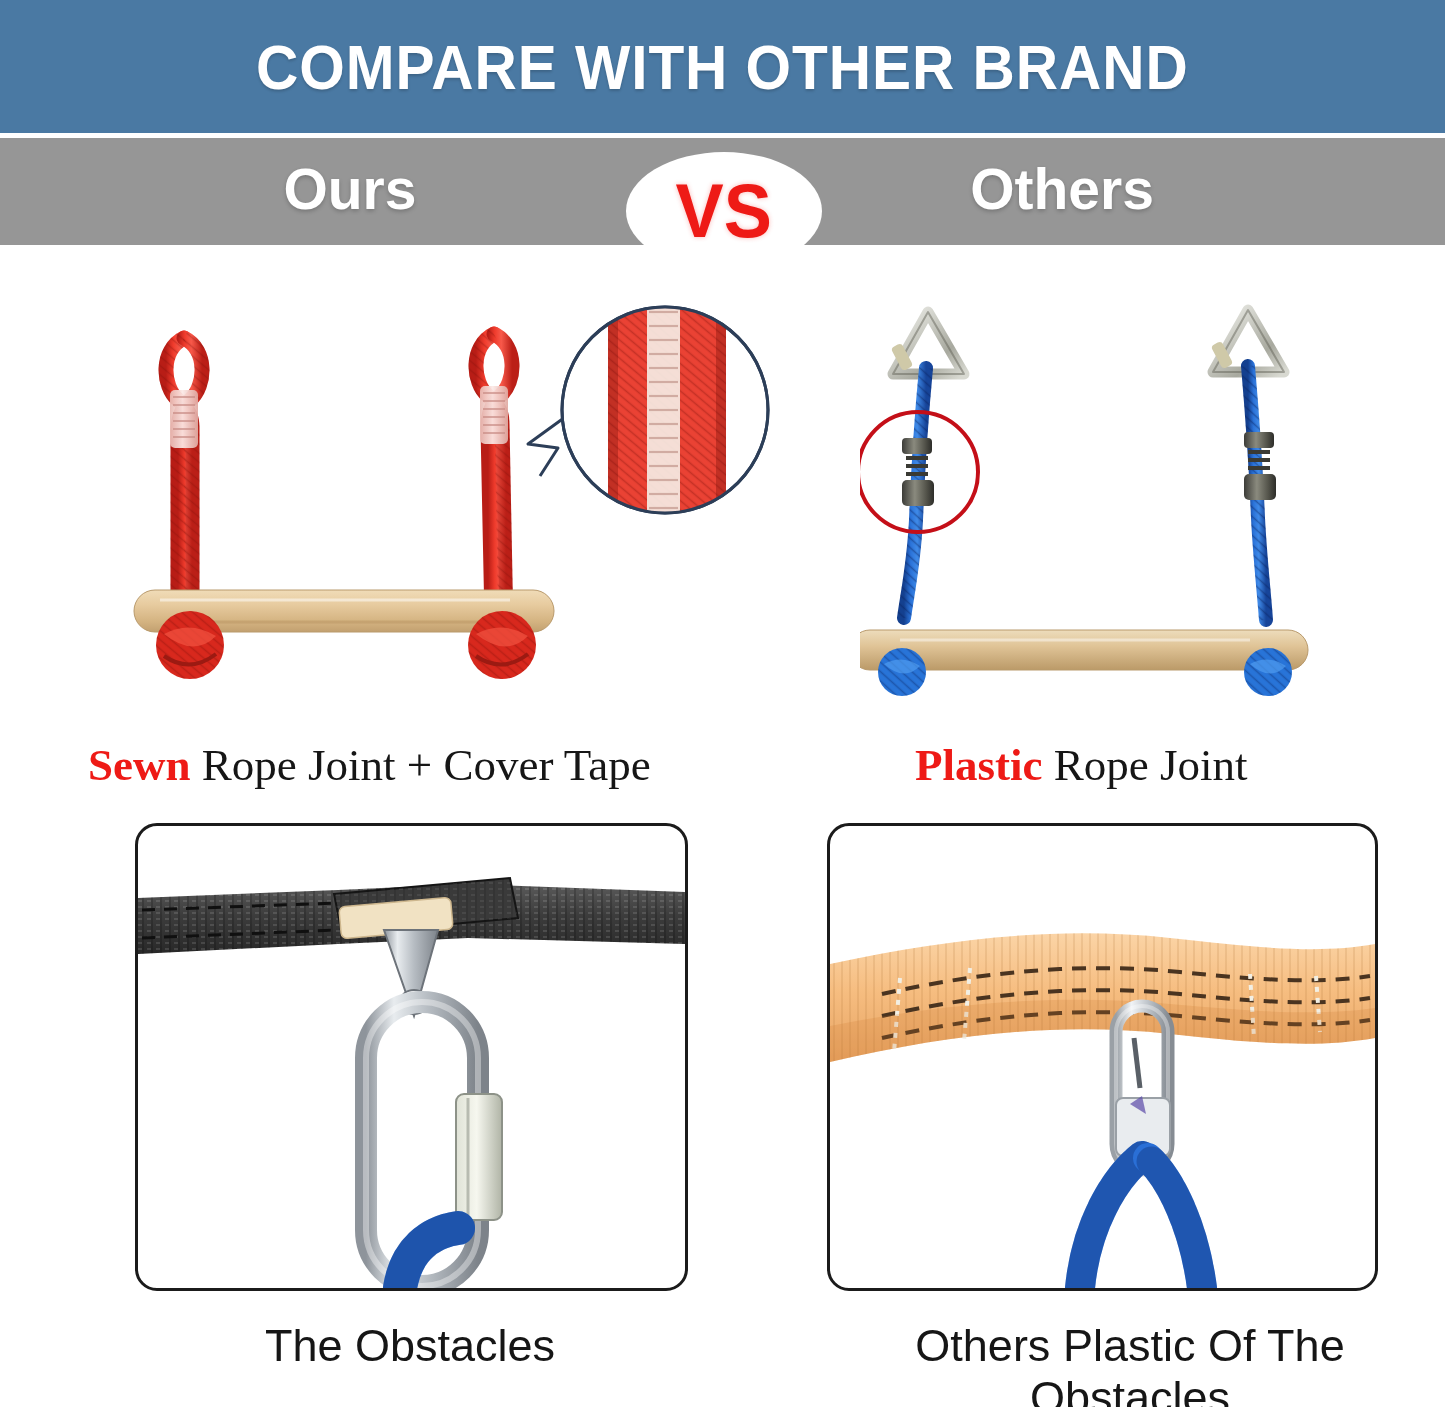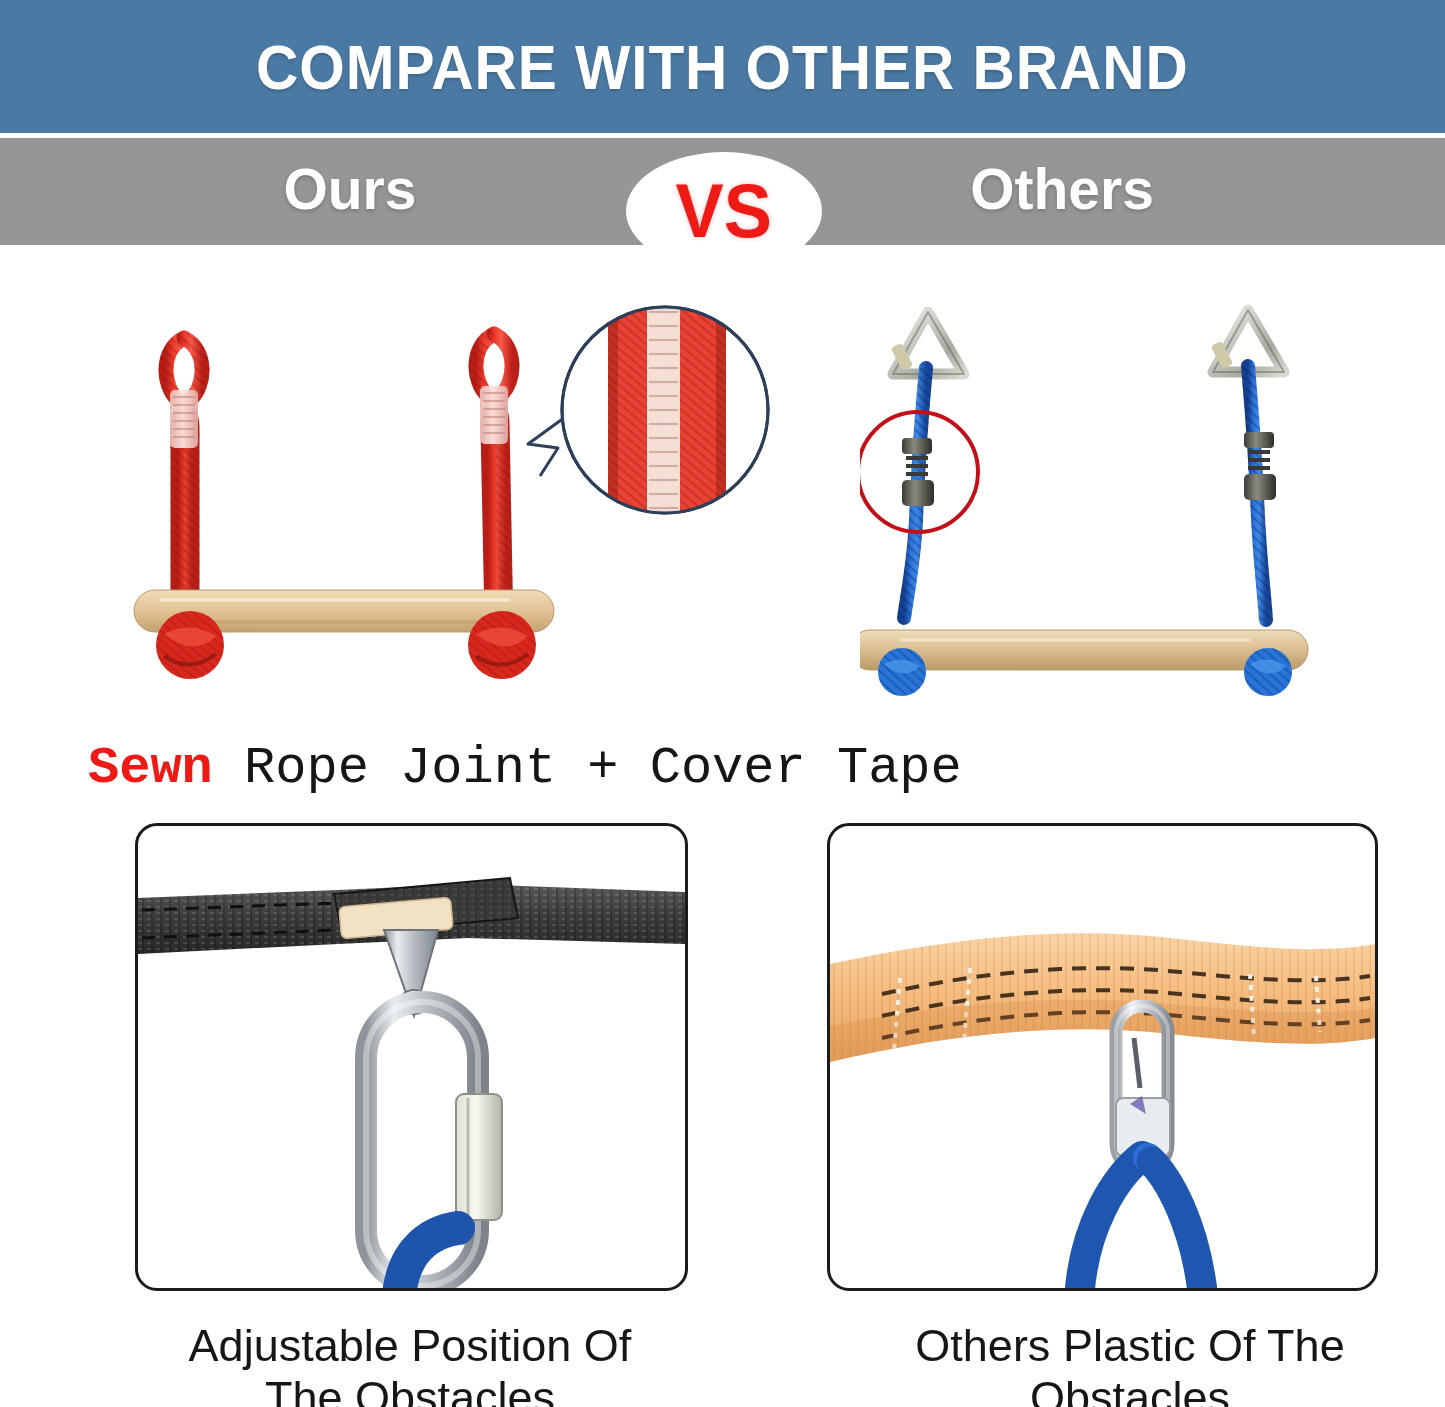--- a/index.html
+++ b/index.html
@@ -63,22 +63,22 @@
     text-shadow:0 0 6px rgba(238,26,22,0.30);
     line-height:1;
   }
 
   
   .stage{ position:absolute; }
 
   
   .caption{
     position:absolute;
-    font-family:Liberation Mono, monospace;
-    font-size:52px;
+    font-family:Liberation Serif, serif;
+    font-size:45px;
     color:#161616;
     white-space:nowrap;
     line-height:1.12;
   }
   .caption .hl{ color:var(--accent-red,#ee1a16); font-weight:bold; }
   .cap-r1-left { left:88px;  top:740px; }
   .cap-r1-right{ left:915px; top:740px; }
 
   .caption-block{
     position:absolute;
@@ -323,20 +323,23 @@
       <circle cx="408" cy="372" r="24" fill="#2874d8"></circle>
       <circle cx="408" cy="372" r="24" fill="url(#blueTex)" opacity=".85"></circle>
       <path d="M390 364 q18 -10 36 2 q-16 16 -36 -2Z" fill="#4e9bf0" opacity=".7"></path>
     </g>
   </svg>
 
   <div class="caption cap-r1-left">
     <span class="hl">Sewn</span><span> Rope Joint + Cover Tape</span>
   </div>
 
+  <div class="caption cap-r1-right">
+    <span class="hl">Plastic</span><span> Rope Joint</span>
+  </div>
 
   <div class="photo-panel panel-left">
     <svg width="547" height="462" viewBox="0 0 547 462">
       <defs>
         <linearGradient id="webBlack" x1="0" y1="0" x2="0" y2="1">
           <stop offset="0%" stop-color="#5a5a5a"></stop>
           <stop offset="45%" stop-color="#3c3c3c"></stop>
           <stop offset="100%" stop-color="#282828"></stop>
         </linearGradient>
         <linearGradient id="steelV" x1="0" y1="0" x2="1" y2="0">
@@ -444,23 +447,20 @@
       <g>
         <path d="M250 462 C256 400 284 352 312 330" fill="none" stroke="#2a6fd6" stroke-width="30" stroke-linecap="round"></path>
         <path d="M250 462 C256 400 284 352 312 330" fill="none" stroke="rgba(10,35,95,.32)" stroke-width="30" stroke-dasharray="6 6" stroke-linecap="round"></path>
         <path d="M372 462 C364 400 340 352 318 332" fill="none" stroke="#2a6fd6" stroke-width="30" stroke-linecap="round"></path>
         <path d="M372 462 C364 400 340 352 318 332" fill="none" stroke="rgba(10,35,95,.32)" stroke-width="30" stroke-dasharray="6 6" stroke-linecap="round"></path>
       </g>
     </svg>
   </div>
 
   <div class="caption-block cap-r2-left">
-    <div>
-      <span class="hl">Adjustable</span><span> Position Of</span>
-    </div>
     <div>The Obstacles</div>
   </div>
 
   <div class="caption-block cap-r2-right">
     <div>
       <span class="hl">Others</span><span> Plastic Of The</span>
     </div>
     <div>Obstacles</div>
   </div>
 

